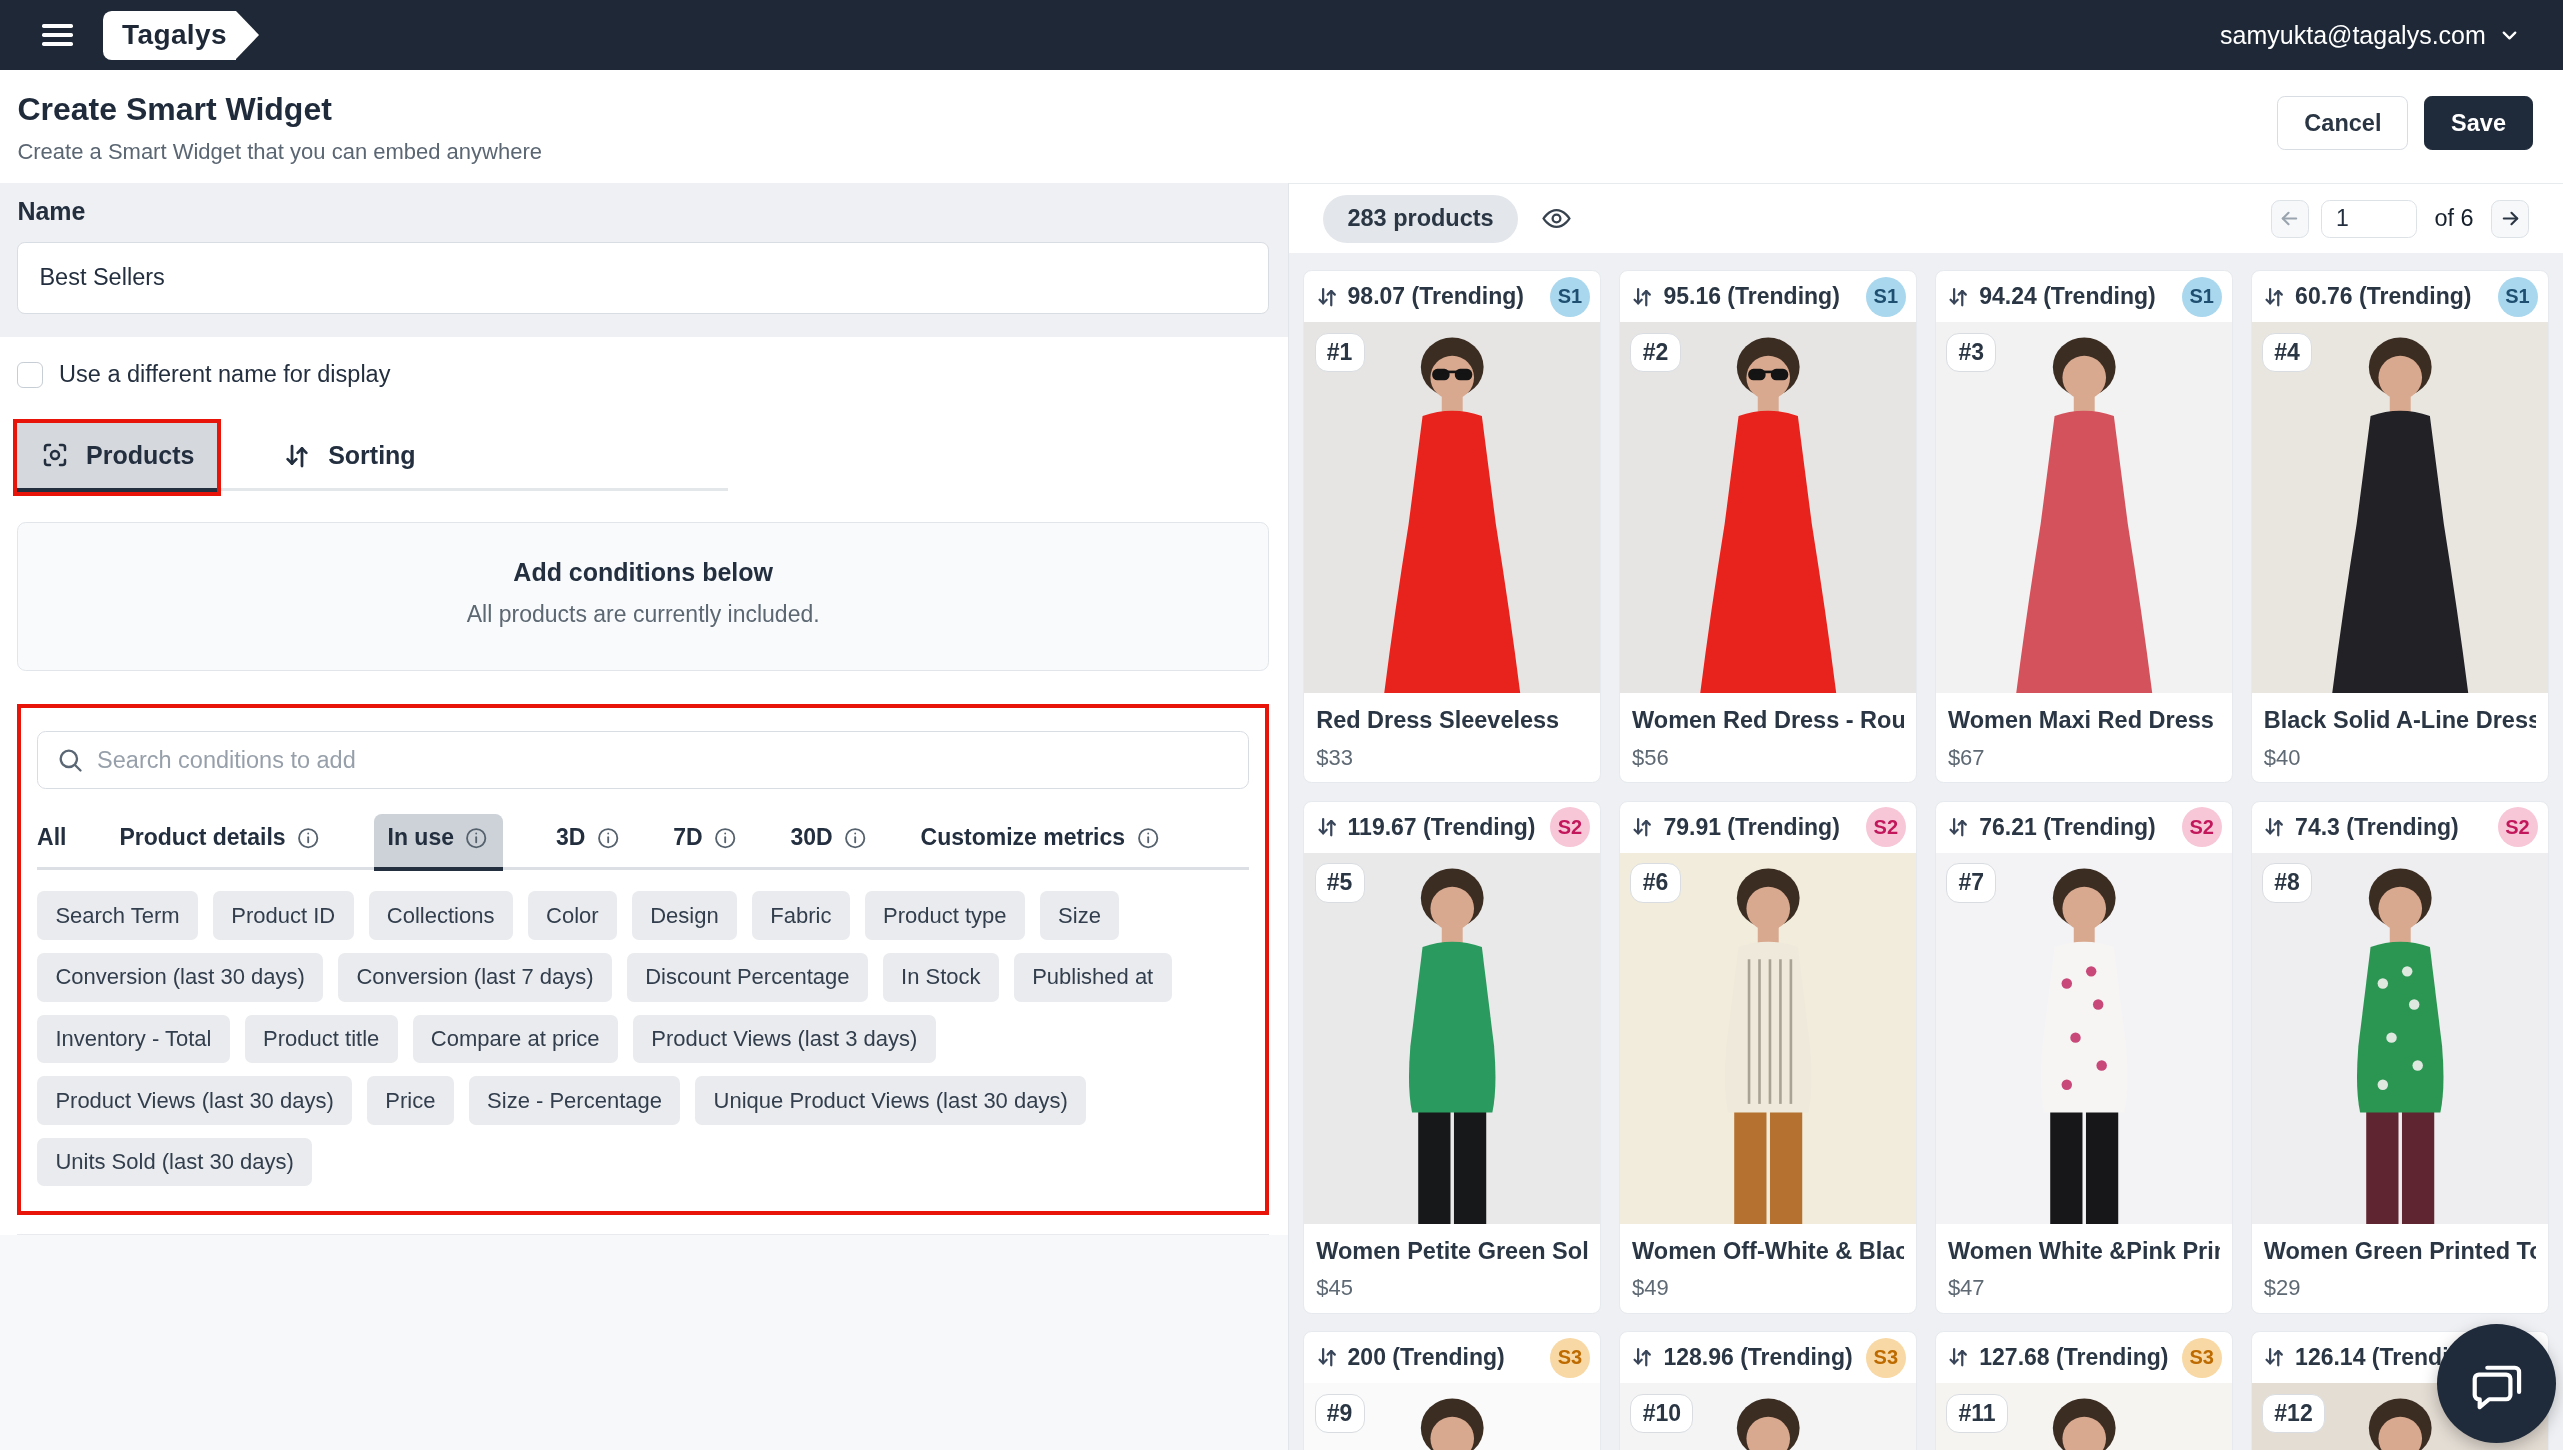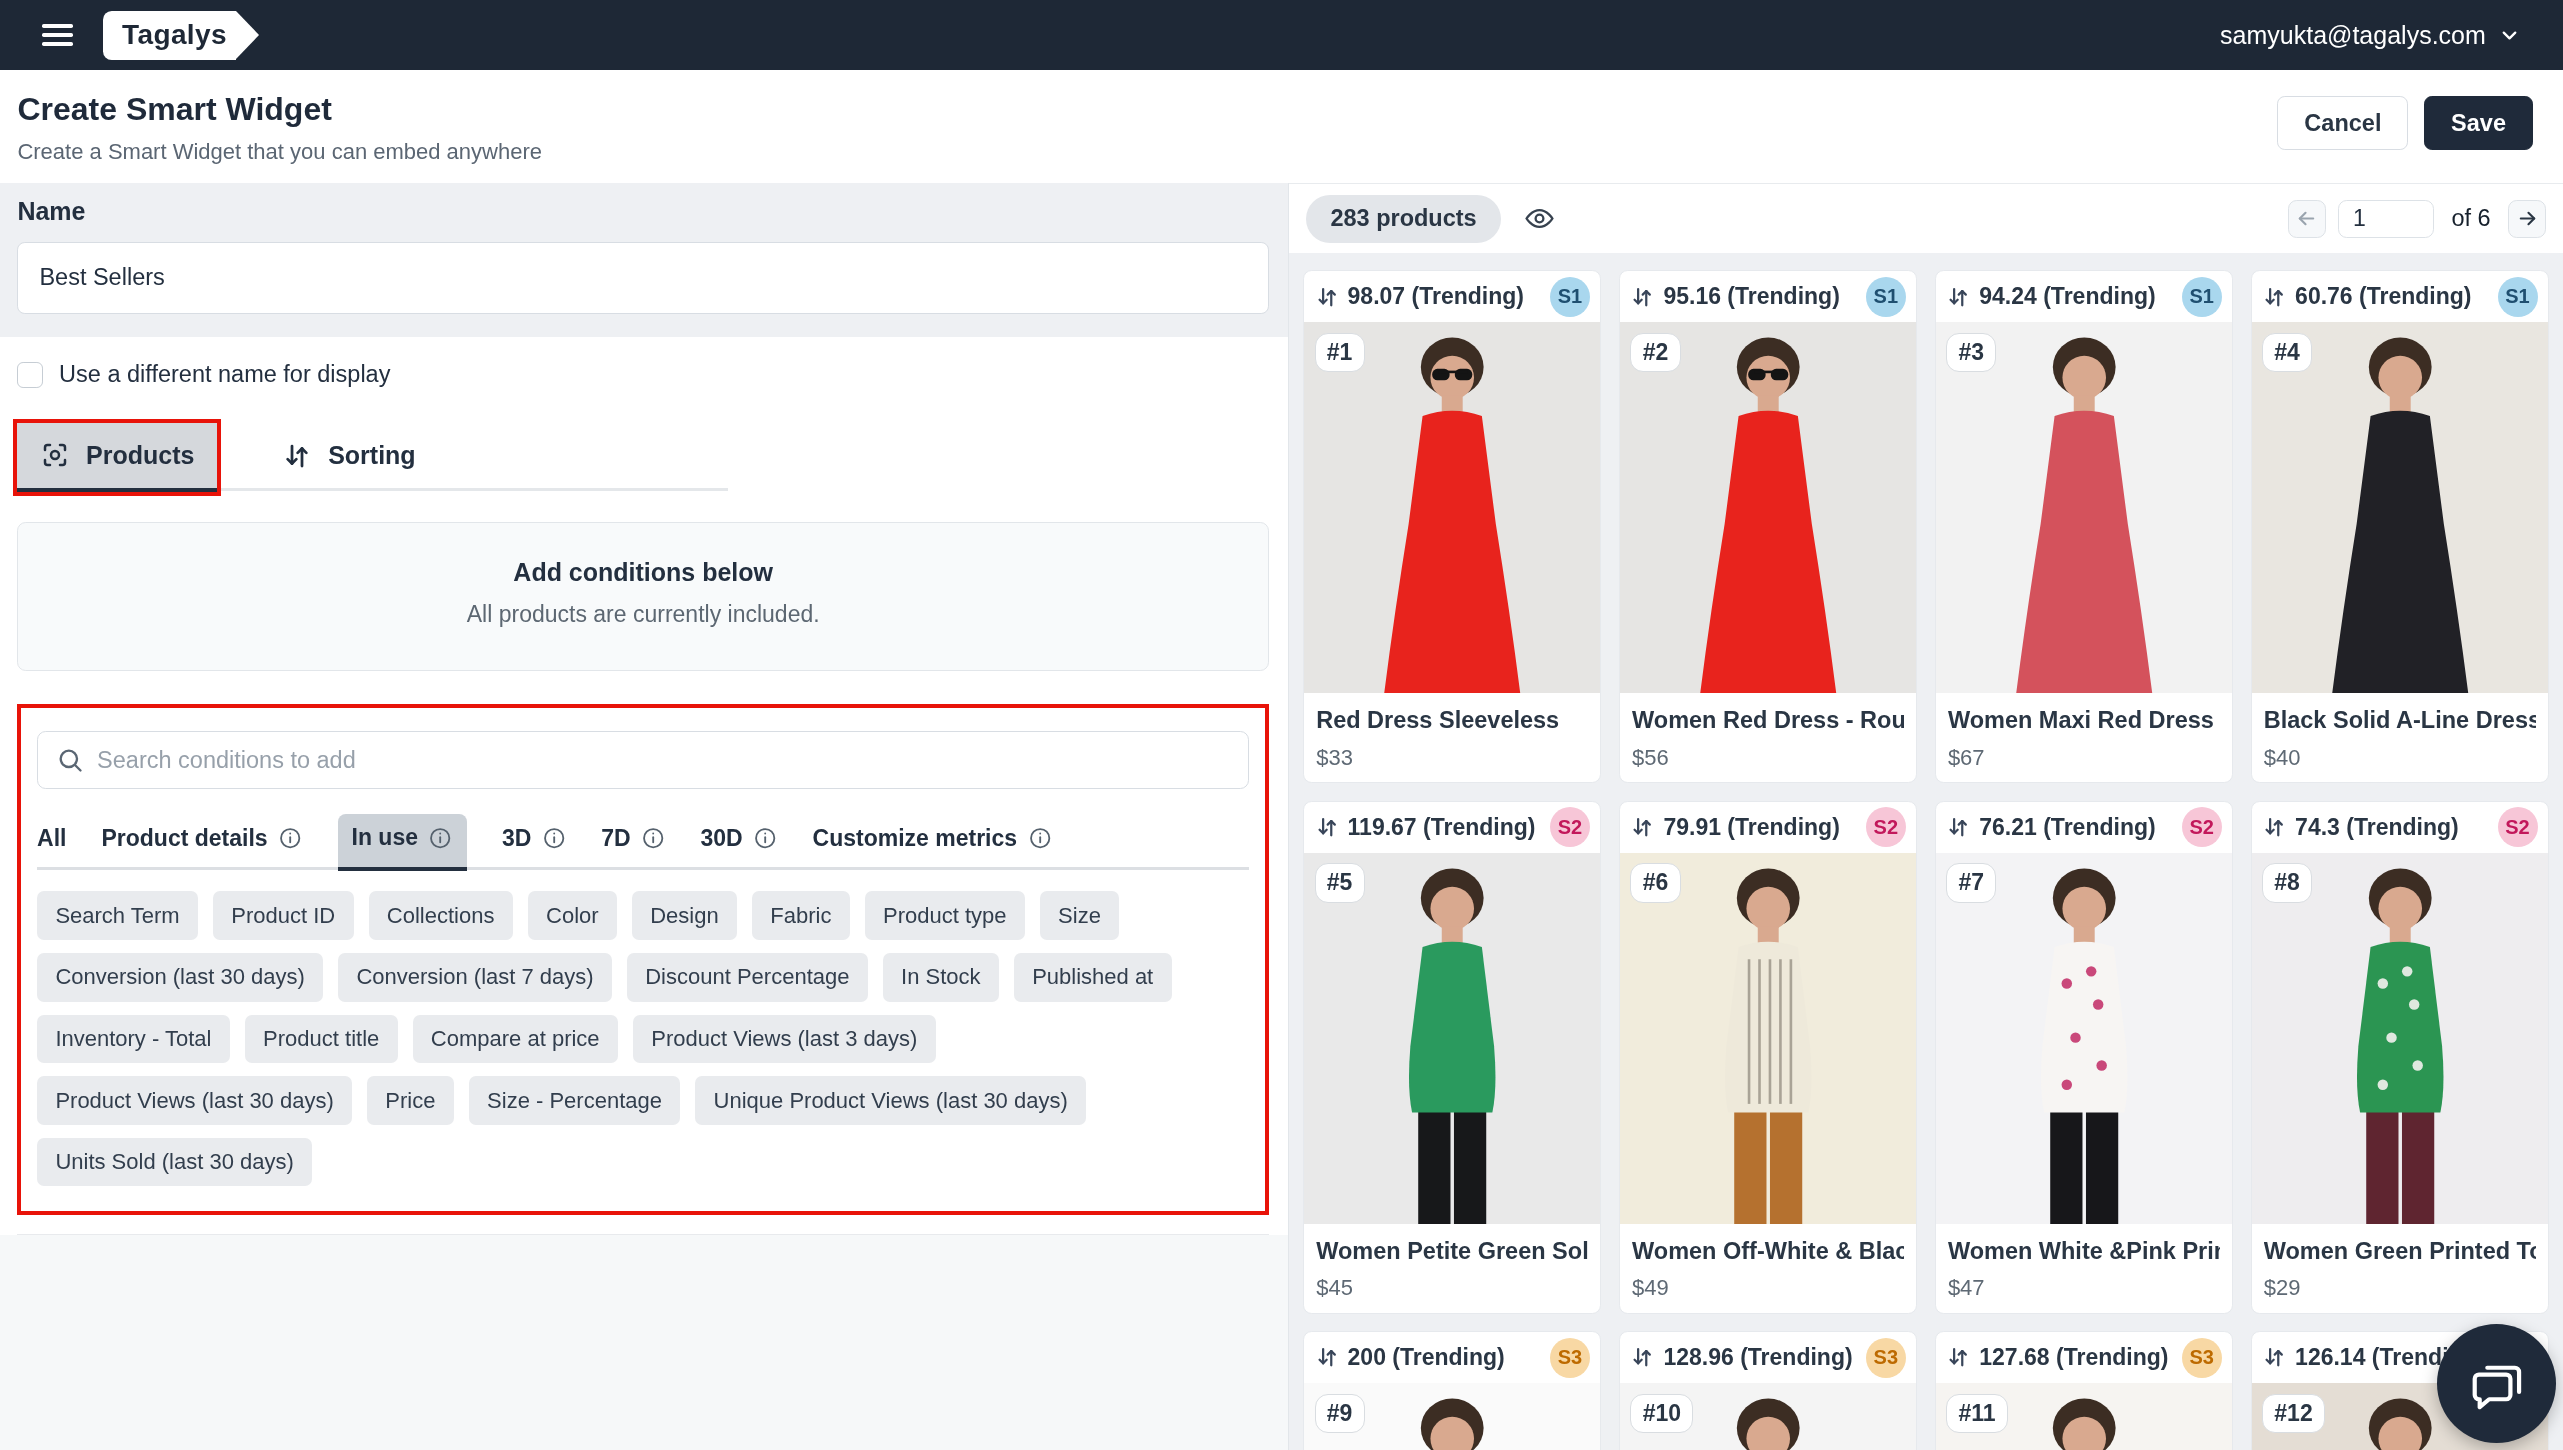--- a/index.html
+++ b/index.html
@@ -56,36 +56,36 @@
   .empty-panel .t { font-size:25px; font-weight:bold; color:#232f3f; }
   .empty-panel .s { font-size:23px; color:#5c6772; margin-top:14px; }
 
   .red-box { margin-top:33px; border:4.4px solid #e81309; padding:23px 15.7px 14px; }
   .search-wrap { position:relative; }
   .search-wrap svg { position:absolute; left:19px; top:50%; transform:translateY(-50%); width:28px; height:28px; color:#5a6673; }
   .search-input { width:100%; height:58px; border:1.7px solid #d8dde3; border-radius:8.7px; background:#fff;
      font-family:inherit; font-size:23.5px; color:#232f3f; padding:0 17.4px 0 59px; outline:none; }
   .search-input::placeholder { color:#97a0aa; }
 
-  .filter-tabs { margin-top:24.4px; display:flex; align-items:center; gap:35px; border-bottom:3.5px solid #dcdfe3; }
+  .filter-tabs { margin-top:24.4px; display:flex; align-items:flex-start; gap:53px; border-bottom:3.5px solid #dcdfe3; }
   .ftab { display:flex; align-items:center; gap:10.5px; font-size:23px; font-weight:bold; color:#232f3f;
      padding:10.5px 0 15.7px; cursor:pointer; }
   .ftab svg { width:24.4px; height:24.4px; color:#55616d; }
   .ftab.active { background:#ccd2d8; padding:10.5px 14px 15.7px; border-radius:7.8px 7.8px 0 0;
      border-bottom:4.4px solid #232f3f; margin-bottom:-3.5px; }
 
   .chips { margin-top:21px; display:flex; flex-wrap:wrap; gap:13px 15px; padding-bottom:10.5px; }
   .chip { background:#e9ebee; color:#323e4d; font-size:22px; padding:11.3px 18.3px; border-radius:7px; cursor:pointer; white-space:nowrap; }
 
   .card-divider { margin-top:19px; border-top:1.7px solid #e8eaed; }
   .left-filler { flex:1; background:#f6f8f9; }
 
   
   .right-header { height:70px; background:#ffffff; border-top:1.7px solid #e8ebee; display:flex; align-items:center;
-     justify-content:space-between; padding:0 17px;gap:9px; }
+     justify-content:space-between; padding:0 34px;gap:9px; }
   .rh-left { display:flex; align-items:center; gap:23px; }
   .count-pill { background:#e3e6ea; color:#2a3644; font-size:23.5px; font-weight:bold; padding:10.5px 24.4px; border-radius:871px; }
   .eye-btn { width:33px; height:33px; color:#37424f; cursor:pointer; display:flex; align-items:center; }
   .eye-btn svg { width:31px; height:31px; }
   .pager { display:flex; align-items:center; gap:12.2px; }
   .pg-btn { width:38px; height:38px; border-radius:8.7px; border:1.7px solid #dde2e7; background:#f6f8fa;
      display:flex; align-items:center; justify-content:center; cursor:pointer; }
   .pg-btn svg { width:23px; height:23px; }
   .pg-btn.prev { color:#9aa4ae; }
   .pg-btn.next { color:#2a3644; }

